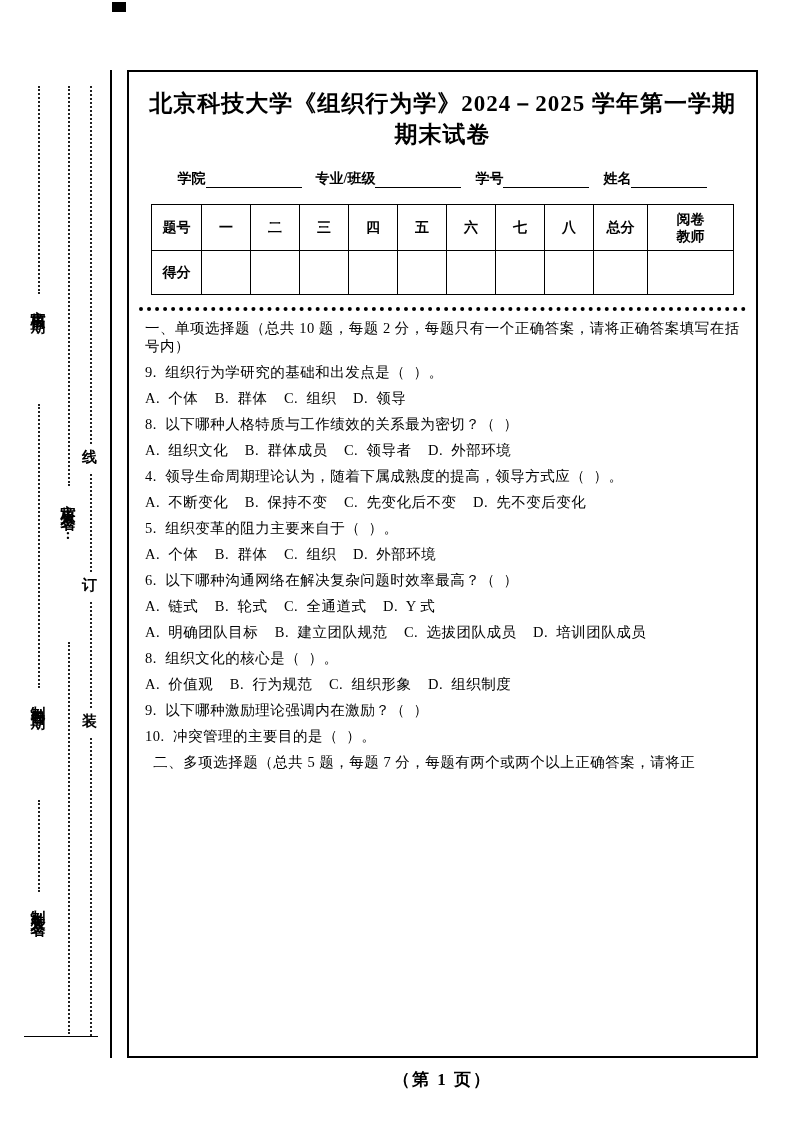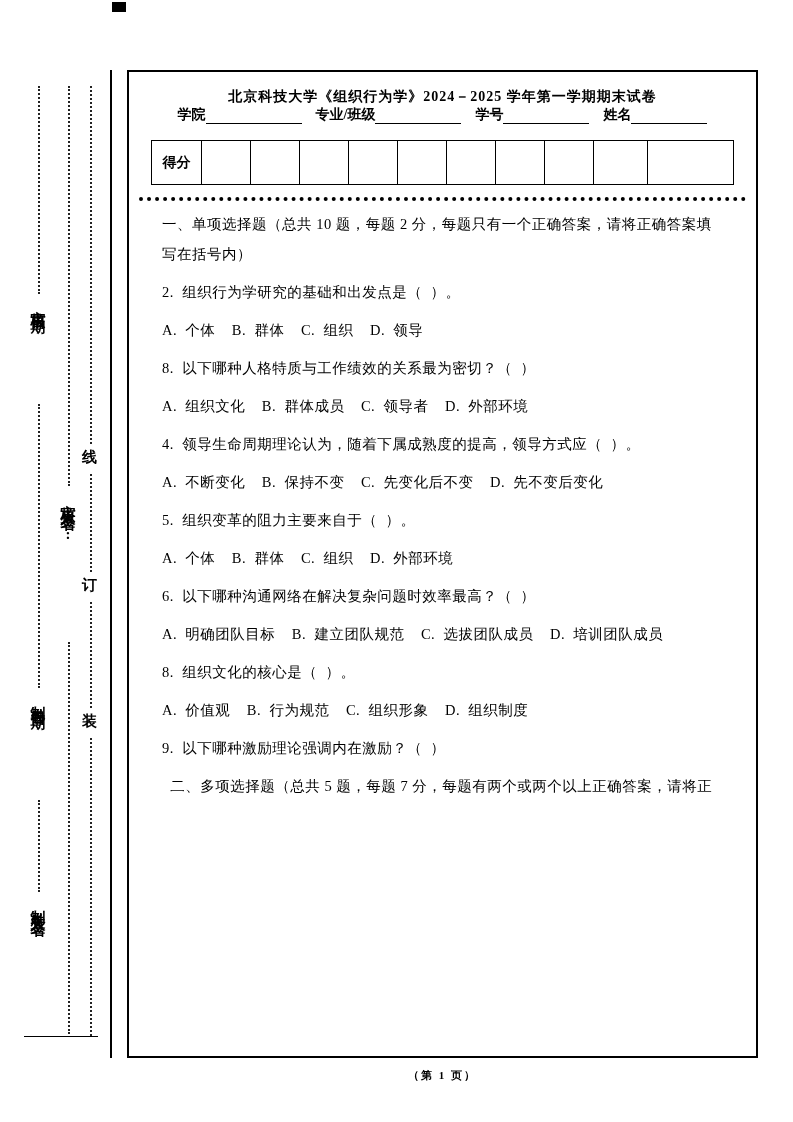--- a/index.html
+++ b/index.html
@@ -22,40 +22,40 @@
 
   .top-mark { position:absolute; left:112px; top:2px; width:14px; height:10px; background:#000; }
 
   
   .strip { position:absolute; left:110px; top:70px; width:17px; height:988px; border-left:2px solid #000; }
   .main-box {
     position:absolute; left:127px; top:70px; width:631px; height:988px;
     border:2px solid #000; padding:0 16px;
   }
 
-  .title { text-align:center; font-size:14px; font-weight:bold; letter-spacing:1px; margin-top:16px; }
+  .title { text-align:center; font-size:23px; font-weight:bold; letter-spacing:1px; margin-top:16px; }
 
-  .fields { display:flex; justify-content:center; align-items:flex-end; font-size:14px; font-weight:bold; }
+  .fields { display:flex; justify-content:center; align-items:flex-end; margin-top:20px; font-size:14px; font-weight:bold; }
   .fields .lbl { margin-left:14px; }
   .fields .lbl:first-child { margin-left:0; }
   .blank { display:inline-block; border-bottom:1.5px solid #000; height:17px; }
 
   table.score-table { border-collapse:collapse; table-layout:fixed; margin:16px auto 0; }
   table.score-table td { border:1.6px solid #000; text-align:center; vertical-align:middle; font-size:14px; font-weight:bold; padding:0; }
   .row-head td { height:46px; }
   .row-score td { height:44px; }
   .grader-cell { font-size:13px; line-height:17px; }
 
   .dotted-sep { margin:12px -6px 0; border-top:4.5px dotted #000; height:0; }
 
   .body-text { margin-top:2px; font-size:14.5px; letter-spacing:0.5px; }
-  .body-text p { margin:8px 17px 0; line-height:30px; white-space:pre-wrap; }
+  .body-text p { margin:8px 0 0; line-height:18px; white-space:pre-wrap; }
   .sec-heading { font-weight:500; }
 
-  .footer { position:absolute; left:127px; top:1068px; width:631px; text-align:center; font-size:11px; font-weight:bold; letter-spacing:2px; }
+  .footer { position:absolute; left:127px; top:1068px; width:631px; text-align:center; font-size:17px; font-weight:bold; letter-spacing:2px; }
 </style>
 </head>
 <body>
 
 <div class="page">
 
   <div class="top-mark"></div>
 
   <div class="v-dots" style="left:38px; top:86px; height:208px;"></div>
   <div class="v-label" style="left:28px; top:298px;">审核日期:</div>
@@ -103,20 +103,36 @@
           <col style="width:49px;">
           <col style="width:49px;">
         <col style="width:49px;">
           <col style="width:49px;">
           <col style="width:49px;">
           <col style="width:49px;">
           <col style="width:54px;">
           <col style="width:86px;">
       </colgroup>
       <tbody>
+          <tr class="row-head">
+        <td><span>题号</span></td>
+        <td>一</td>
+        <td>二</td>
+        <td>三</td>
+        <td>四</td>
+        <td>五</td>
+        <td>六</td>
+        <td>七</td>
+        <td>八</td>
+        <td>总分</td>
+        <td class="grader-cell">
+          <div>阅卷</div>
+          <div>教师</div>
+        </td>
+      </tr>
       <tr class="row-score">
         <td><span>得分</span></td>
         <td></td>
         <td></td>
         <td></td>
         <td></td>
         <td></td>
         <td></td>
         <td></td>
         <td></td>
@@ -124,42 +140,44 @@
         <td></td>
       </tr>
     </tbody>
       </table>
 
     <div class="dotted-sep"></div>
 
     <div class="body-text">
       <p class="sec-heading">一、单项选择题（总共 10 题，每题 2 分，每题只有一个正确答案，请将正确答案填写在括号内）</p>
 
-      <p>2.  组织行为学研究的基础和出发点是（  ）。</p>
+      <p>9.  组织行为学研究的基础和出发点是（  ）。</p>
       <p>A.  个体    B.  群体    C.  组织    D.  领导</p>
 
       <p>8.  以下哪种人格特质与工作绩效的关系最为密切？（  ）</p>
 
       <p>A.  组织文化    B.  群体成员    C.  领导者    D.  外部环境</p>
 
       <p>4.  领导生命周期理论认为，随着下属成熟度的提高，领导方式应（  ）。</p>
       <p>A.  不断变化    B.  保持不变    C.  先变化后不变    D.  先不变后变化</p>
 
       <p>5.  组织变革的阻力主要来自于（  ）。</p>
       <p>A.  个体    B.  群体    C.  组织    D.  外部环境</p>
 
       <p>6.  以下哪种沟通网络在解决复杂问题时效率最高？（  ）</p>
+      <p>A.  链式    B.  轮式    C.  全通道式    D.  Y 式</p>
 
       <p>A.  明确团队目标    B.  建立团队规范    C.  选拔团队成员    D.  培训团队成员</p>
 
       <p>8.  组织文化的核心是（  ）。</p>
       <p>A.  价值观    B.  行为规范    C.  组织形象    D.  组织制度</p>
 
       <p>9.  以下哪种激励理论强调内在激励？（  ）</p>
 
+      <p>10.  冲突管理的主要目的是（  ）。</p>
 
       <p class="sec-heading">  二、多项选择题（总共 5 题，每题 7 分，每题有两个或两个以上正确答案，请将正</p>
     </div>
 
   </div>
 
   <div class="footer">（第 1 页）</div>
 
 </div>
 

